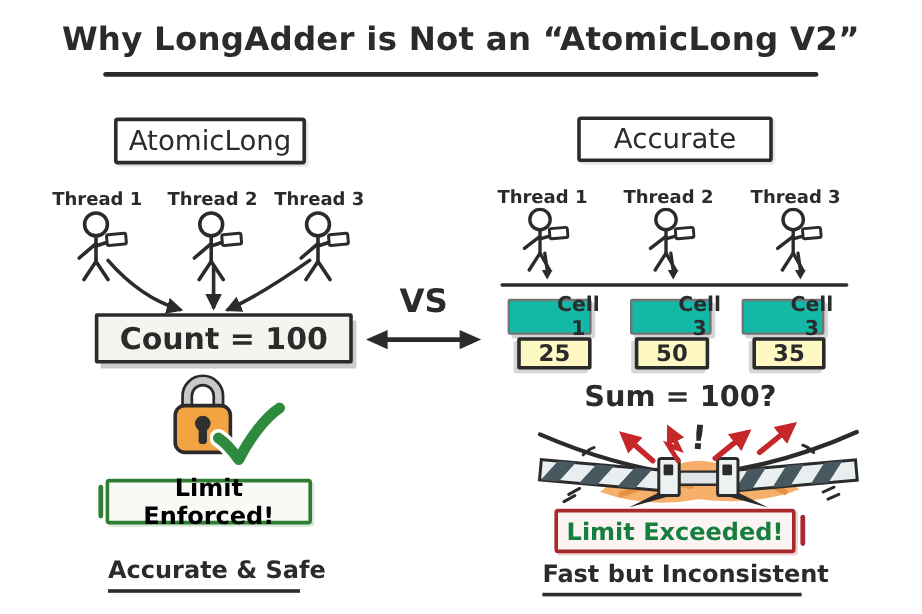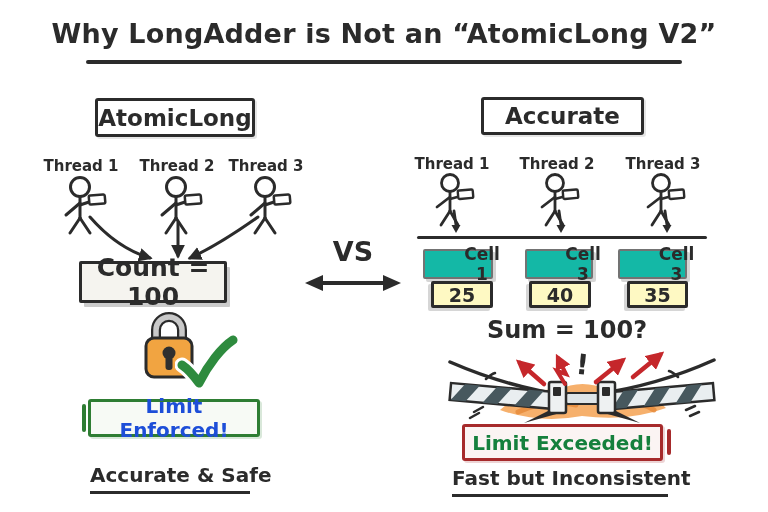--- a/index.html
+++ b/index.html
@@ -10,29 +10,29 @@
     color:#2b2b2b; overflow:hidden;
   }
   .abs{ position:absolute; }
   .ctr{ display:flex; align-items:center; justify-content:center; text-align:center; }
 
   .title{ left:0; top:18px; width:768px; font-size:27px; font-weight:bold; letter-spacing:.2px; }
   .title-underline{ left:86px; top:60px; width:596px; height:4px; background:#2b2b2b; border-radius:2px; }
 
   .header-box{
     border:3px solid #2b2b2b; border-radius:3px; background:#ffffff;
-    font-size:23px; font-weight:bold; box-shadow:2px 2px 0 rgba(43,43,43,.12);
+    font-size:23px; font-weight:normal; box-shadow:2px 2px 0 rgba(43,43,43,.12);
   }
 
   .thread{ width:90px; }
   .thread-label{ font-size:15px; font-weight:bold; text-align:center; white-space:nowrap; }
   .thread svg{ display:block; margin:0 auto; }
 
   .count-box{
-    left:79px; top:261px; width:148px; height:42px;
+    left:79px; top:261px; width:215px; height:42px;
     border:3px solid #2b2b2b; border-radius:2px; background:#f5f4ef;
     font-size:25px; font-weight:bold; box-shadow:4px 5px 0 -1px rgba(70,70,70,.28);
   }
 
   .vs-label{ left:322px; top:236px; width:62px; font-size:27px; font-weight:bold; }
 
   .hline{ left:417px; top:236px; width:290px; height:3px; background:#2b2b2b; border-radius:2px; }
 
   .cell-label{
     border:2px solid #737373; background:#14b8a6; font-size:17px; font-weight:bold;
@@ -41,21 +41,21 @@
   .cell-value{
     border:3px solid #2b2b2b; background:#fef9c3; font-size:19px; font-weight:bold;
     box-shadow:-3px 3px 0 rgba(70,70,70,.22); border-radius:2px;
   }
 
   .sum-label{ left:462px; top:316px; width:210px; font-size:24px; font-weight:bold; }
 
   .badge-green{
     left:88px; top:399px; width:172px; height:38px;
     border:3px solid #2e7d33; border-radius:3px; background:#f7faf5;
-    color:#1d4ed8; font-size:20px; font-weight:bold; box-shadow:2px 2px 0 rgba(46,125,51,.18);
+    color:#000000; font-size:20px; font-weight:bold; box-shadow:2px 2px 0 rgba(46,125,51,.18);
   }
   .badge-red{
     left:462px; top:424px; width:201px; height:37px;
     border:3px solid #a62a2b; border-radius:3px; background:#fbf4f3;
     color:#15803d; font-size:20px; font-weight:bold; box-shadow:2px 2px 0 rgba(166,42,43,.2);
   }
   .sketch-stroke{ width:4px; border-radius:2px; }
 
   .caption{
     font-size:20px; font-weight:bold; white-space:nowrap;
@@ -205,21 +205,21 @@
       <path d="M32,60 L27.5,52 L36.5,52 Z" fill="#2b2b2b"></path>
     </svg>
   </div>
 
   <div class="abs hline"></div>
 
   <div class="abs cell-label ctr" style="left:423px;top:249px;width:70px;height:30px;">Cell 1</div>
   <div class="abs cell-value ctr" style="left:431px;top:281px;width:62px;height:27px;">25</div>
 
   <div class="abs cell-label ctr" style="left:525px;top:249px;width:68px;height:30px;">Cell 3</div>
-  <div class="abs cell-value ctr" style="left:529px;top:281px;width:62px;height:27px;">40</div>
+  <div class="abs cell-value ctr" style="left:529px;top:281px;width:62px;height:27px;">50</div>
 
   <div class="abs cell-label ctr" style="left:618px;top:249px;width:69px;height:30px;">Cell 3</div>
   <div class="abs cell-value ctr" style="left:627px;top:281px;width:61px;height:27px;">35</div>
 
   <div class="abs sum-label ctr">Sum = 100?</div>
 
   <svg class="abs" style="left:448px;top:348px;" width="268" height="78" viewBox="0 0 268 78">
     <defs>
       <marker id="rh" viewBox="0 0 10 10" refX="7" refY="5" markerWidth="4" markerHeight="4" orient="auto">
         <path d="M0,0 L10,5 L0,10 Z" fill="#c5272b"></path>

